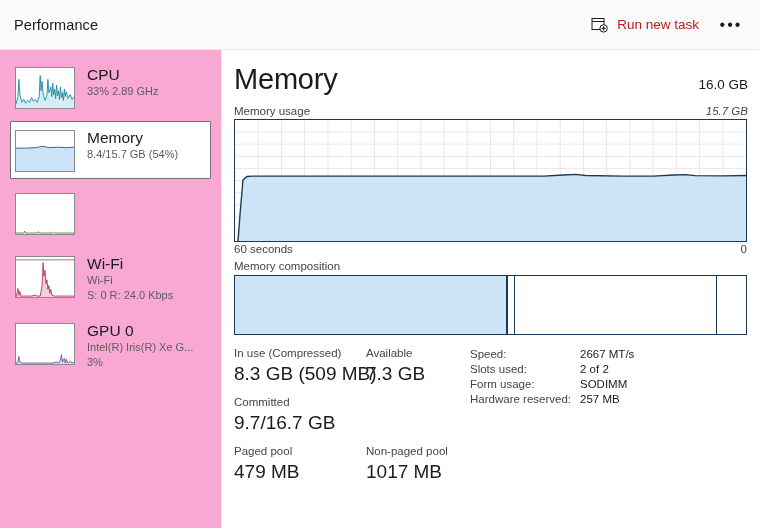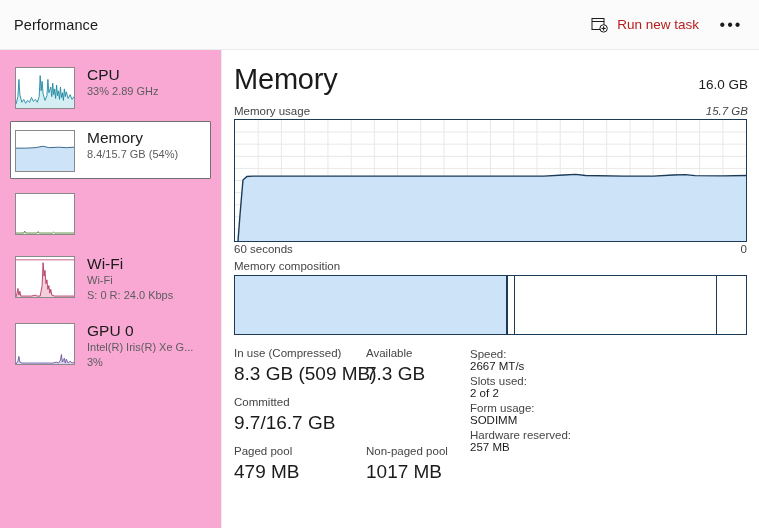--- a/index.html
+++ b/index.html
@@ -147,21 +147,21 @@
   .stat-block.c1 { width: 132px; }
   .stat-block.c2 { width: 100px; }
   .stat-label {
     font-size: 11.5px; color: #454545; line-height: 15px;
     white-space: nowrap;
   }
   .stat-value {
     font-size: 19px; color: #1b1b1b; line-height: 25px;
     white-space: nowrap;
   }
-  .info-line { display: flex; margin-bottom: 3px; flex-direction: column; }
+  .info-line { display: flex; margin-bottom: 3px; }
   .info-label {
     font-size: 11.5px; color: #454545; width: 110px;
     flex: 0 0 auto; white-space: nowrap;
   }
   .info-value { font-size: 11.5px; color: #1b1b1b; white-space: nowrap; }
 </style>
 </head>
 <body>
 
 <div class="app">

